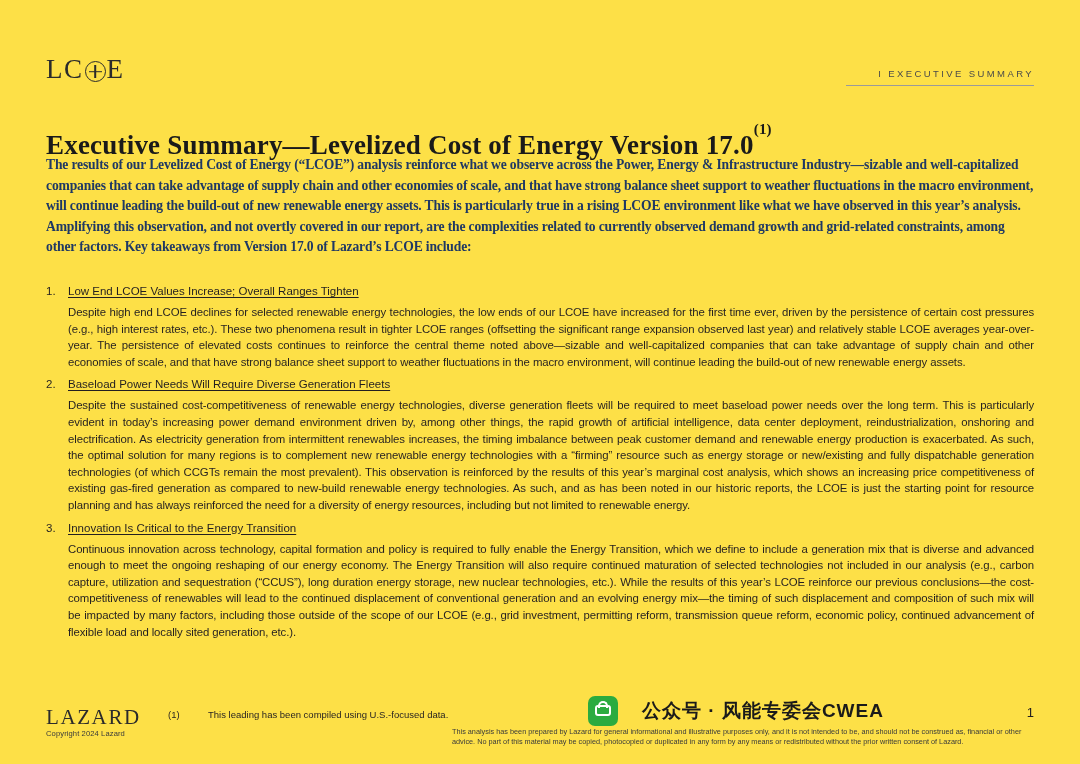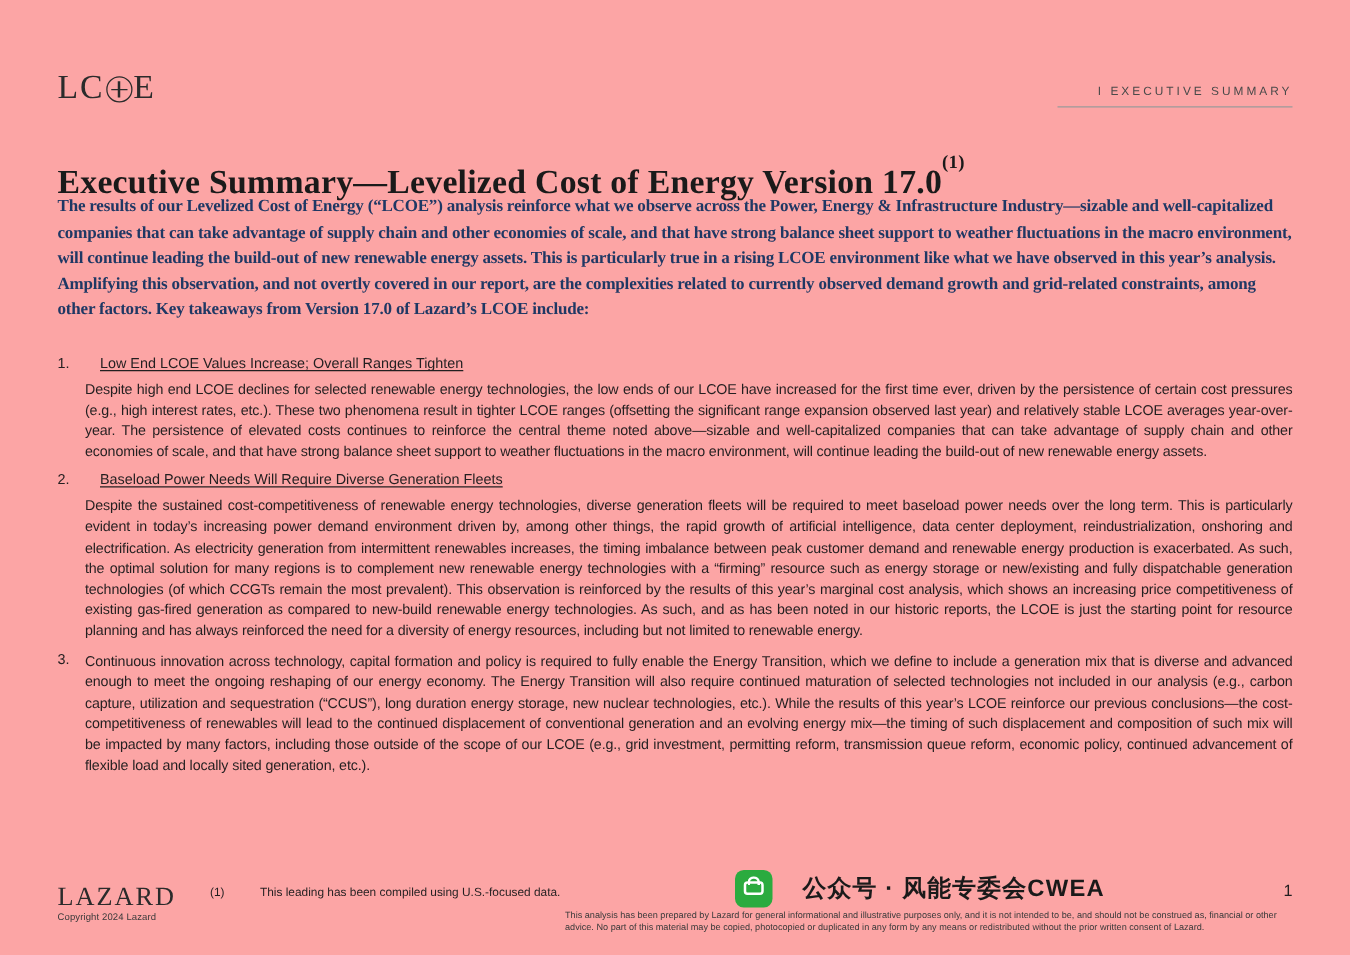--- a/index.html
+++ b/index.html
@@ -13,21 +13,21 @@
     position: relative;
     font-family: "Liberation Sans", sans-serif;
     color: #231f20;
     overflow: hidden;
   }
   .page {
     position: absolute;
     left: 0; top: 0;
     width: 1080px;
     height: 764px;
-    background: #fca5a5;
+    background: #fde047;
   }
 
   
   .header {
     position: absolute;
     left: 46px;
     top: 54px;
     width: 988px;
     height: 40px;
   }
@@ -137,21 +137,21 @@
   .item { position: relative; margin-bottom: 8px; }
   .item-num {
     position: absolute;
     left: 0;
     top: 0;
     width: 22px;
     font-size: 11.5px;
     color: #231f20;
   }
   .item-head {
-    margin-left: 34px;
+    margin-left: 22px;
     font-size: 11.5px;
     color: #231f20;
     text-decoration: underline;
     text-underline-offset: 2px;
   }
   .item-body {
     margin-left: 22px;
     margin-top: 7px;
     font-size: 11.4px;
     line-height: 16.6px;
@@ -285,20 +285,21 @@
     </div>
 
     <div class="item">
       <div class="item-num">2.</div>
       <div class="item-head">Baseload Power Needs Will Require Diverse Generation Fleets</div>
       <div class="item-body">Despite the sustained cost-competitiveness of renewable energy technologies, diverse generation fleets will be required to meet baseload power needs over the long term. This is particularly evident in today’s increasing power demand environment driven by, among other things, the rapid growth of artificial intelligence, data center deployment, reindustrialization, onshoring and electrification. As electricity generation from intermittent renewables increases, the timing imbalance between peak customer demand and renewable energy production is exacerbated. As such, the optimal solution for many regions is to complement new renewable energy technologies with a “firming” resource such as energy storage or new/existing and fully dispatchable generation technologies (of which CCGTs remain the most prevalent). This observation is reinforced by the results of this year’s marginal cost analysis, which shows an increasing price competitiveness of existing gas-fired generation as compared to new-build renewable energy technologies. As such, and as has been noted in our historic reports, the LCOE is just the starting point for resource planning and has always reinforced the need for a diversity of energy resources, including but not limited to renewable energy.</div>
     </div>
 
     <div class="item">
       <div class="item-num">3.</div>
+      <div class="item-head">Innovation Is Critical to the Energy Transition</div>
       <div class="item-body">Continuous innovation across technology, capital formation and policy is required to fully enable the Energy Transition, which we define to include a generation mix that is diverse and advanced enough to meet the ongoing reshaping of our energy economy. The Energy Transition will also require continued maturation of selected technologies not included in our analysis (e.g., carbon capture, utilization and sequestration (“CCUS”), long duration energy storage, new nuclear technologies, etc.). While the results of this year’s LCOE reinforce our previous conclusions—the cost-competitiveness of renewables will lead to the continued displacement of conventional generation and an evolving energy mix—the timing of such displacement and composition of such mix will be impacted by many factors, including those outside of the scope of our LCOE (e.g., grid investment, permitting reform, transmission queue reform, economic policy, continued advancement of flexible load and locally sited generation, etc.).</div>
     </div>
 
   </div>
 
   <div class="footer-logo">LAZARD</div>
   <div class="footer-copy">Copyright 2024 Lazard</div>
   <div class="footnote-num">(1)</div>
   <div class="footnote-text">This leading has been compiled using U.S.-focused data.</div>
   <div class="disclaimer">This analysis has been prepared by Lazard for general informational and illustrative purposes only, and it is not intended to be, and should not be construed as, financial or other advice. No part of this material may be copied, photocopied or duplicated in any form by any means or redistributed without the prior written consent of Lazard.</div>

